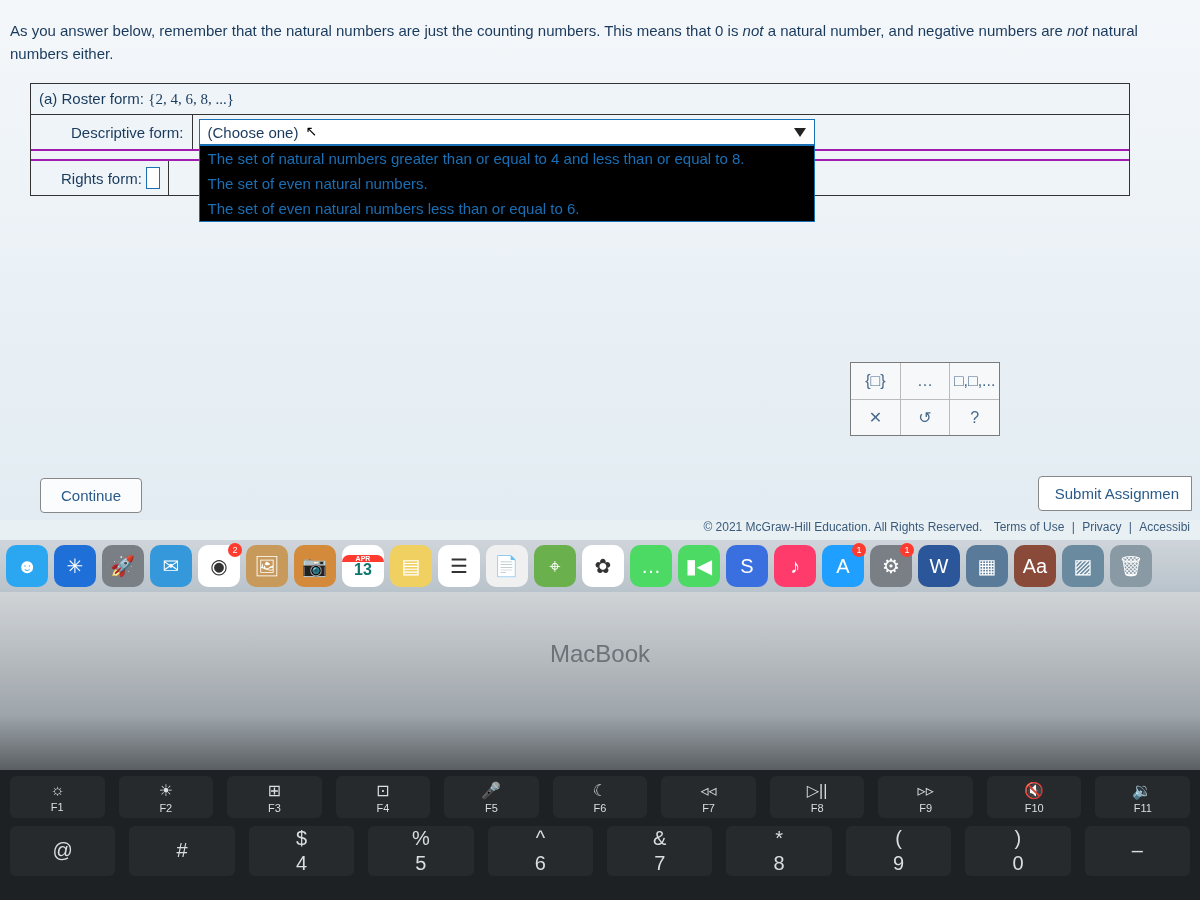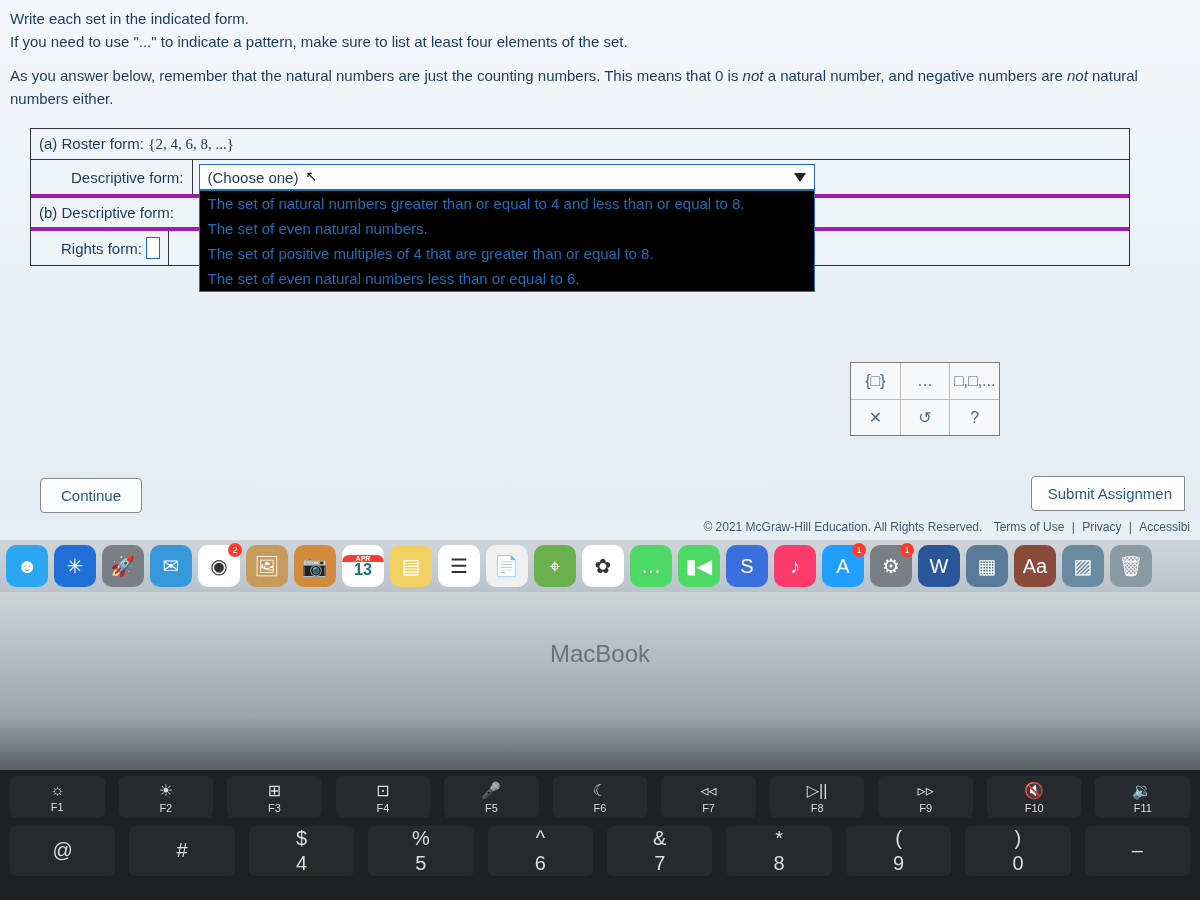--- a/index.html
+++ b/index.html
@@ -23,21 +23,21 @@
   .note { margin: 12px 0 18px 0; line-height: 1.5; }
   .note em { font-style: italic; }
   .problem-box {
     border: 1px solid #333;
     margin: 0 0 0 20px;
     background: #eef4f8;
     width: 1100px;
   }
   .pa-row {
     display: flex;
-    border-bottom: 4px solid #a21caf;
+    border-bottom: 2px solid #a21caf;
     align-items: stretch;
   }
   .pa-row:last-child { border-bottom: none; }
   .pa-label {
     padding: 6px 8px;
     border-right: 1px solid #333;
     white-space: nowrap;
     display: flex;
     align-items: center;
   }
@@ -131,21 +131,21 @@
     padding: 8px 20px;
     background: #fafcfe;
     border: 1px solid #888;
     border-radius: 4px;
     color: #2a5a8a;
     font-size: 15px;
     cursor: pointer;
   }
   .submit-btn {
     position: absolute;
-    right: 15px;
+    right: 8px;
     top: 476px;
     padding: 8px 12px 8px 16px;
     background: #fff;
     border: 1px solid #888;
     border-radius: 4px 0 0 4px;
     color: #2a5a8a;
     font-size: 15px;
     cursor: pointer;
   }
   .footer-bar {
@@ -231,24 +231,20 @@
     gap: 2px;
   }
   .key .sym { font-size: 16px; }
   .key .big { font-size: 20px; }
   .fn-row .key { height: 42px; }
 </style>
 </head>
 <body>
 
 <div class="page">
-  <div class="instructions">
-    <span class="line">Write each set in the indicated form.</span>
-    <span class="line">If you need to use "..." to indicate a pattern, make sure to list at least four elements of the set.</span>
-  </div>
 
   <div class="note">
     <span>As you answer below, remember that the natural numbers are just the counting numbers. This means that </span><span>0</span><span> is </span><em>not</em><span> a natural number, and negative numbers are </span><em>not</em><span> natural numbers either.</span>
   </div>
 
   <div class="problem-box">
     <div class="pa-row" style="border-bottom:1px solid #333;">
       <div class="pa-header">
         <span>(a)  Roster form:</span>
         <span class="roster-set">{2, 4, 6, 8, ...}</span>
@@ -258,29 +254,27 @@
     <div class="pa-row" style="position:relative; overflow:visible;">
       <div class="pa-label" style="padding-left:40px;">Descriptive form:</div>
       <div class="pa-cell" style="overflow:visible;">
         <div class="dropdown">
           <span>(Choose one)</span>
           <span class="cursor-icon" style="left:106px; top:3px;">↖</span>
           <span class="triangle"></span>
           <div class="dropdown-list">
             <div class="option">The set of natural numbers greater than or equal to 4 and less than or equal to 8.</div>
             <div class="option">The set of even natural numbers.</div>
-            <div class="option">The set of positive multiples of 4 that are greater than or equal to 8.</div>
             <div class="option">The set of even natural numbers less than or equal to 6.</div>
           </div>
         </div>
       </div>
     </div>
 
     <div class="pa-row">
-      <div class="pa-header">(b)  Descriptive form:</div>
       <div class="pa-cell"></div>
     </div>
 
     <div class="pa-row b-row">
       <div class="pa-label">
         <span>Rights form:</span>&nbsp;
         <span class="roster-input"></span>
       </div>
       <div class="pa-cell"></div>
     </div>

